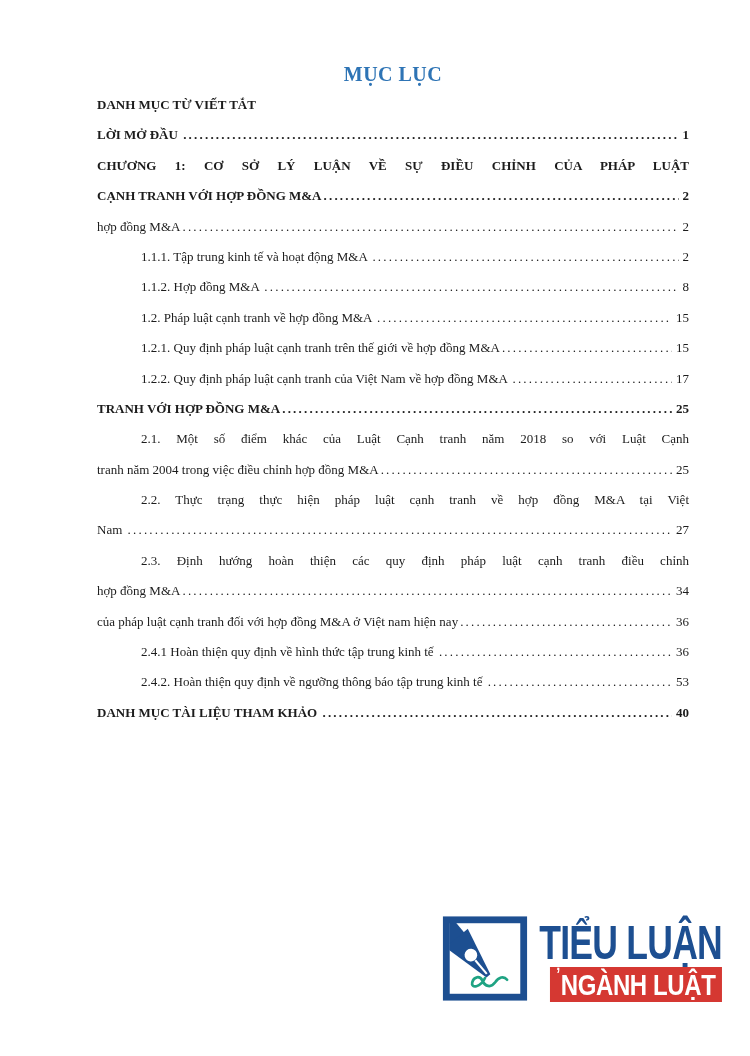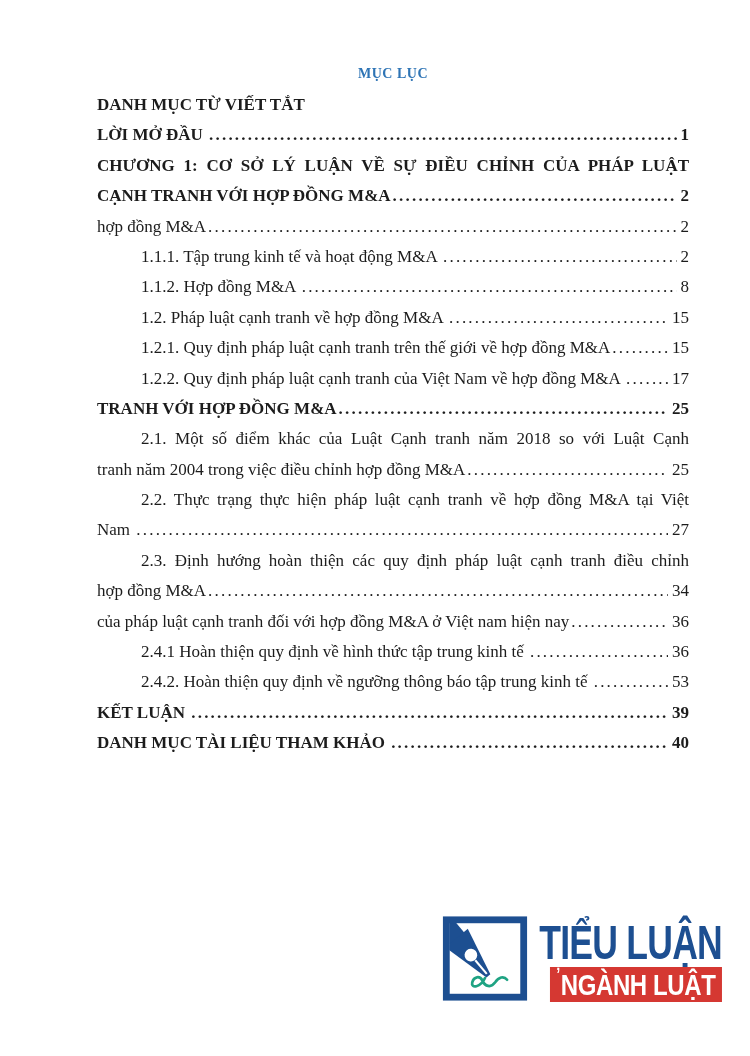--- a/index.html
+++ b/index.html
@@ -4,26 +4,26 @@
 <style>
   * { margin:0; padding:0; box-sizing:border-box; }
   html,body { width:750px; height:1056px; background:#ffffff; }
   .page {
     position:relative; width:750px; height:1056px; background:#fff; overflow:hidden;
     font-family:"Liberation Serif","DejaVu Serif",serif; color:#1c1c1c;
   }
   .content { position:absolute; left:97px; top:60px; width:592px; }
   .doc-title {
     text-align:center; color:#2E74B5; font-weight:bold;
-    font-size:14px; line-height:28px; margin-bottom:2px;
+    font-size:20px; line-height:28px; margin-bottom:2px;
     letter-spacing:0.5px;
   }
   .toc-line {
     display:flex; align-items:baseline;
-    height:30.4px; line-height:30.4px; font-size:17px; white-space:pre;
+    height:30.4px; line-height:30.4px; font-size:13px; white-space:pre;
   }
   .toc-line.bold { font-weight:bold; }
   .toc-line.indent { padding-left:44px; }
   .toc-line .txt { flex:0 0 auto; min-width:0; }
   .toc-line.fill .txt { flex:1 1 auto; white-space:normal; text-align:justify; text-align-last:justify; }
   .dots { flex:1 1 auto; min-width:0; overflow:hidden; white-space:nowrap; letter-spacing:2.2px; margin:0 2px 0 2px; }
   .dots::after { content:"......................................................................................................................................."; }
   .pg { flex:0 0 auto; margin-left:2px; }
 
   
@@ -144,25 +144,20 @@
       <span class="txt">2.4.1 Hoàn thiện quy định về hình thức tập trung kinh tế </span>
       <span class="dots"></span>
       <span class="pg">36</span>
     </div>
         <div class="toc-line indent">
       <span class="txt">2.4.2. Hoàn thiện quy định về ngưỡng thông báo tập trung kinh tế </span>
       <span class="dots"></span>
       <span class="pg">53</span>
     </div>
         <div class="toc-line bold">
-      <span class="txt">KẾT LUẬN </span>
-      <span class="dots"></span>
-      <span class="pg">39</span>
-    </div>
-        <div class="toc-line bold">
       <span class="txt">DANH MỤC TÀI LIỆU THAM KHẢO </span>
       <span class="dots"></span>
       <span class="pg">40</span>
     </div>
       </div>
   </div>
 
   <div class="logo">
     <div class="logo-box">
       <svg viewBox="0 0 100 100" xmlns="http://www.w3.org/2000/svg" aria-hidden="true">

